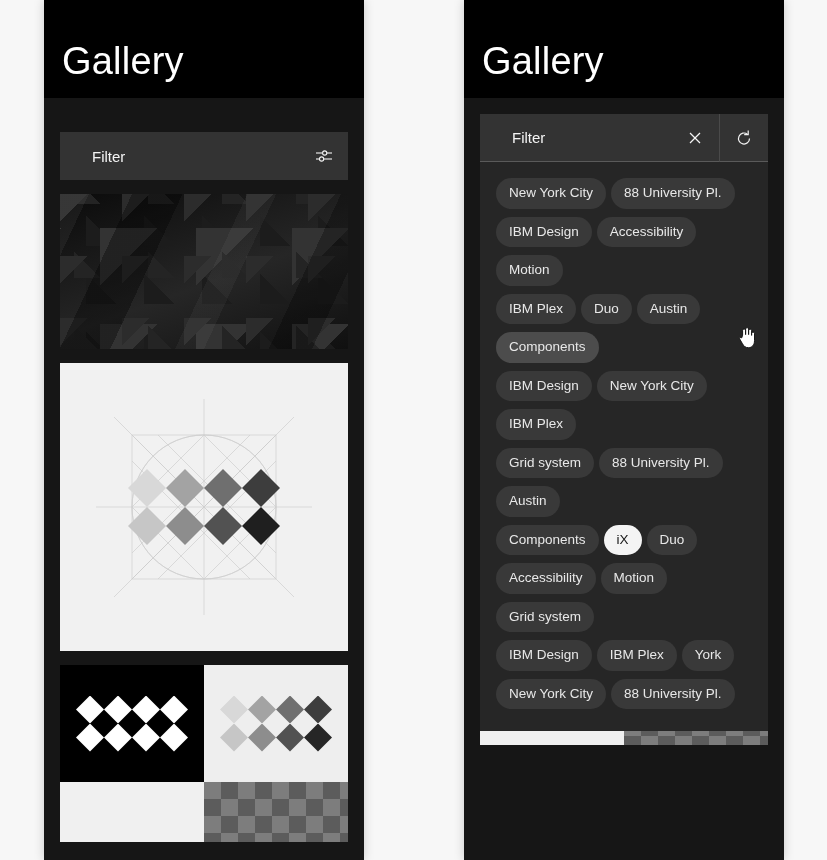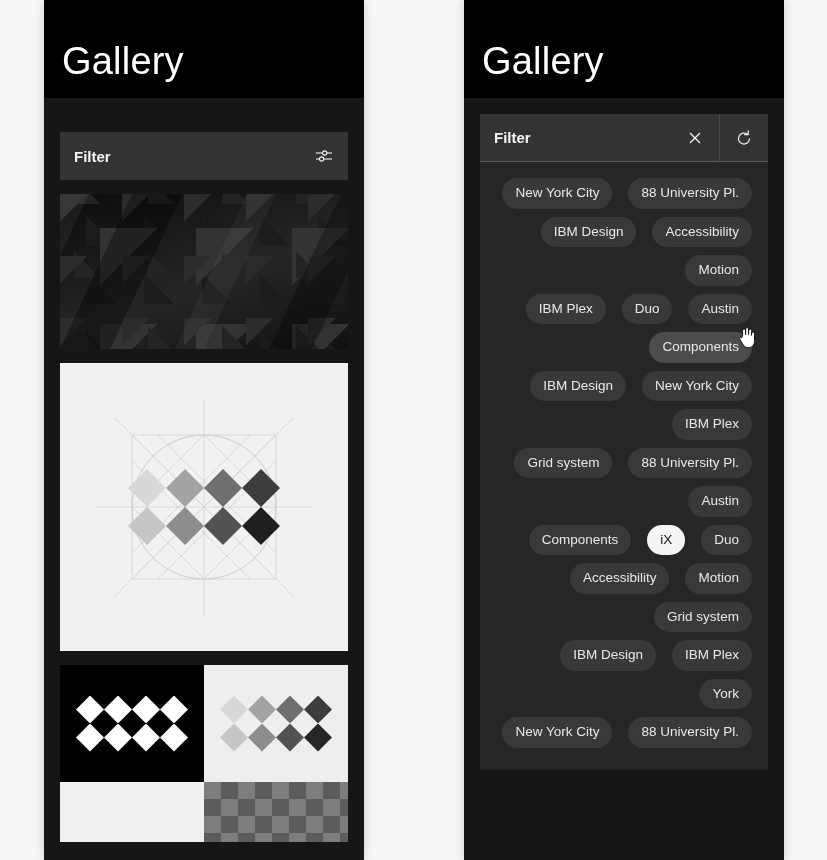--- a/index.html
+++ b/index.html
@@ -51,24 +51,24 @@
     display: flex;
     align-items: stretch;
     height: 48px;
     background: #333333;
   }
   .filter-bar.open { background: #333333; }
   .filter-label {
     flex: 1 1 auto;
     display: flex;
     align-items: center;
-    padding-left: 14px;
+    padding-left: 32px;
     color: #f4f4f4;
     font-size: 15px;
-    font-weight: 700;
+    font-weight: 400;
   }
   .filter-icon-btn {
     width: 48px;
     display: flex;
     align-items: center;
     justify-content: center;
     cursor: pointer;
   }
   .filter-icon-btn.divided { border-left: 1px solid #4a4a4a; }
   .filter-bar.open .filter-label { border-bottom: 1px solid #5a5a5a; }
@@ -83,23 +83,22 @@
   }
   .group-title {
     color: #a8a8a8;
     font-size: 14px;
     font-weight: 400;
     padding: 4px 16px 12px 16px;
   }
   .tag-row {
     display: flex;
     flex-wrap: wrap;
-    gap: 8px 16px;
+    gap: 8px 5px;
     padding: 0 16px 8px 16px;
-    justify-content: flex-end;
   }
   .tag {
     background: #393939;
     color: #e8e8e8;
     font-size: 13.5px;
     line-height: 1;
     padding: 8px 13px 9px 13px;
     border-radius: 16px;
     white-space: nowrap;
     cursor: pointer;

